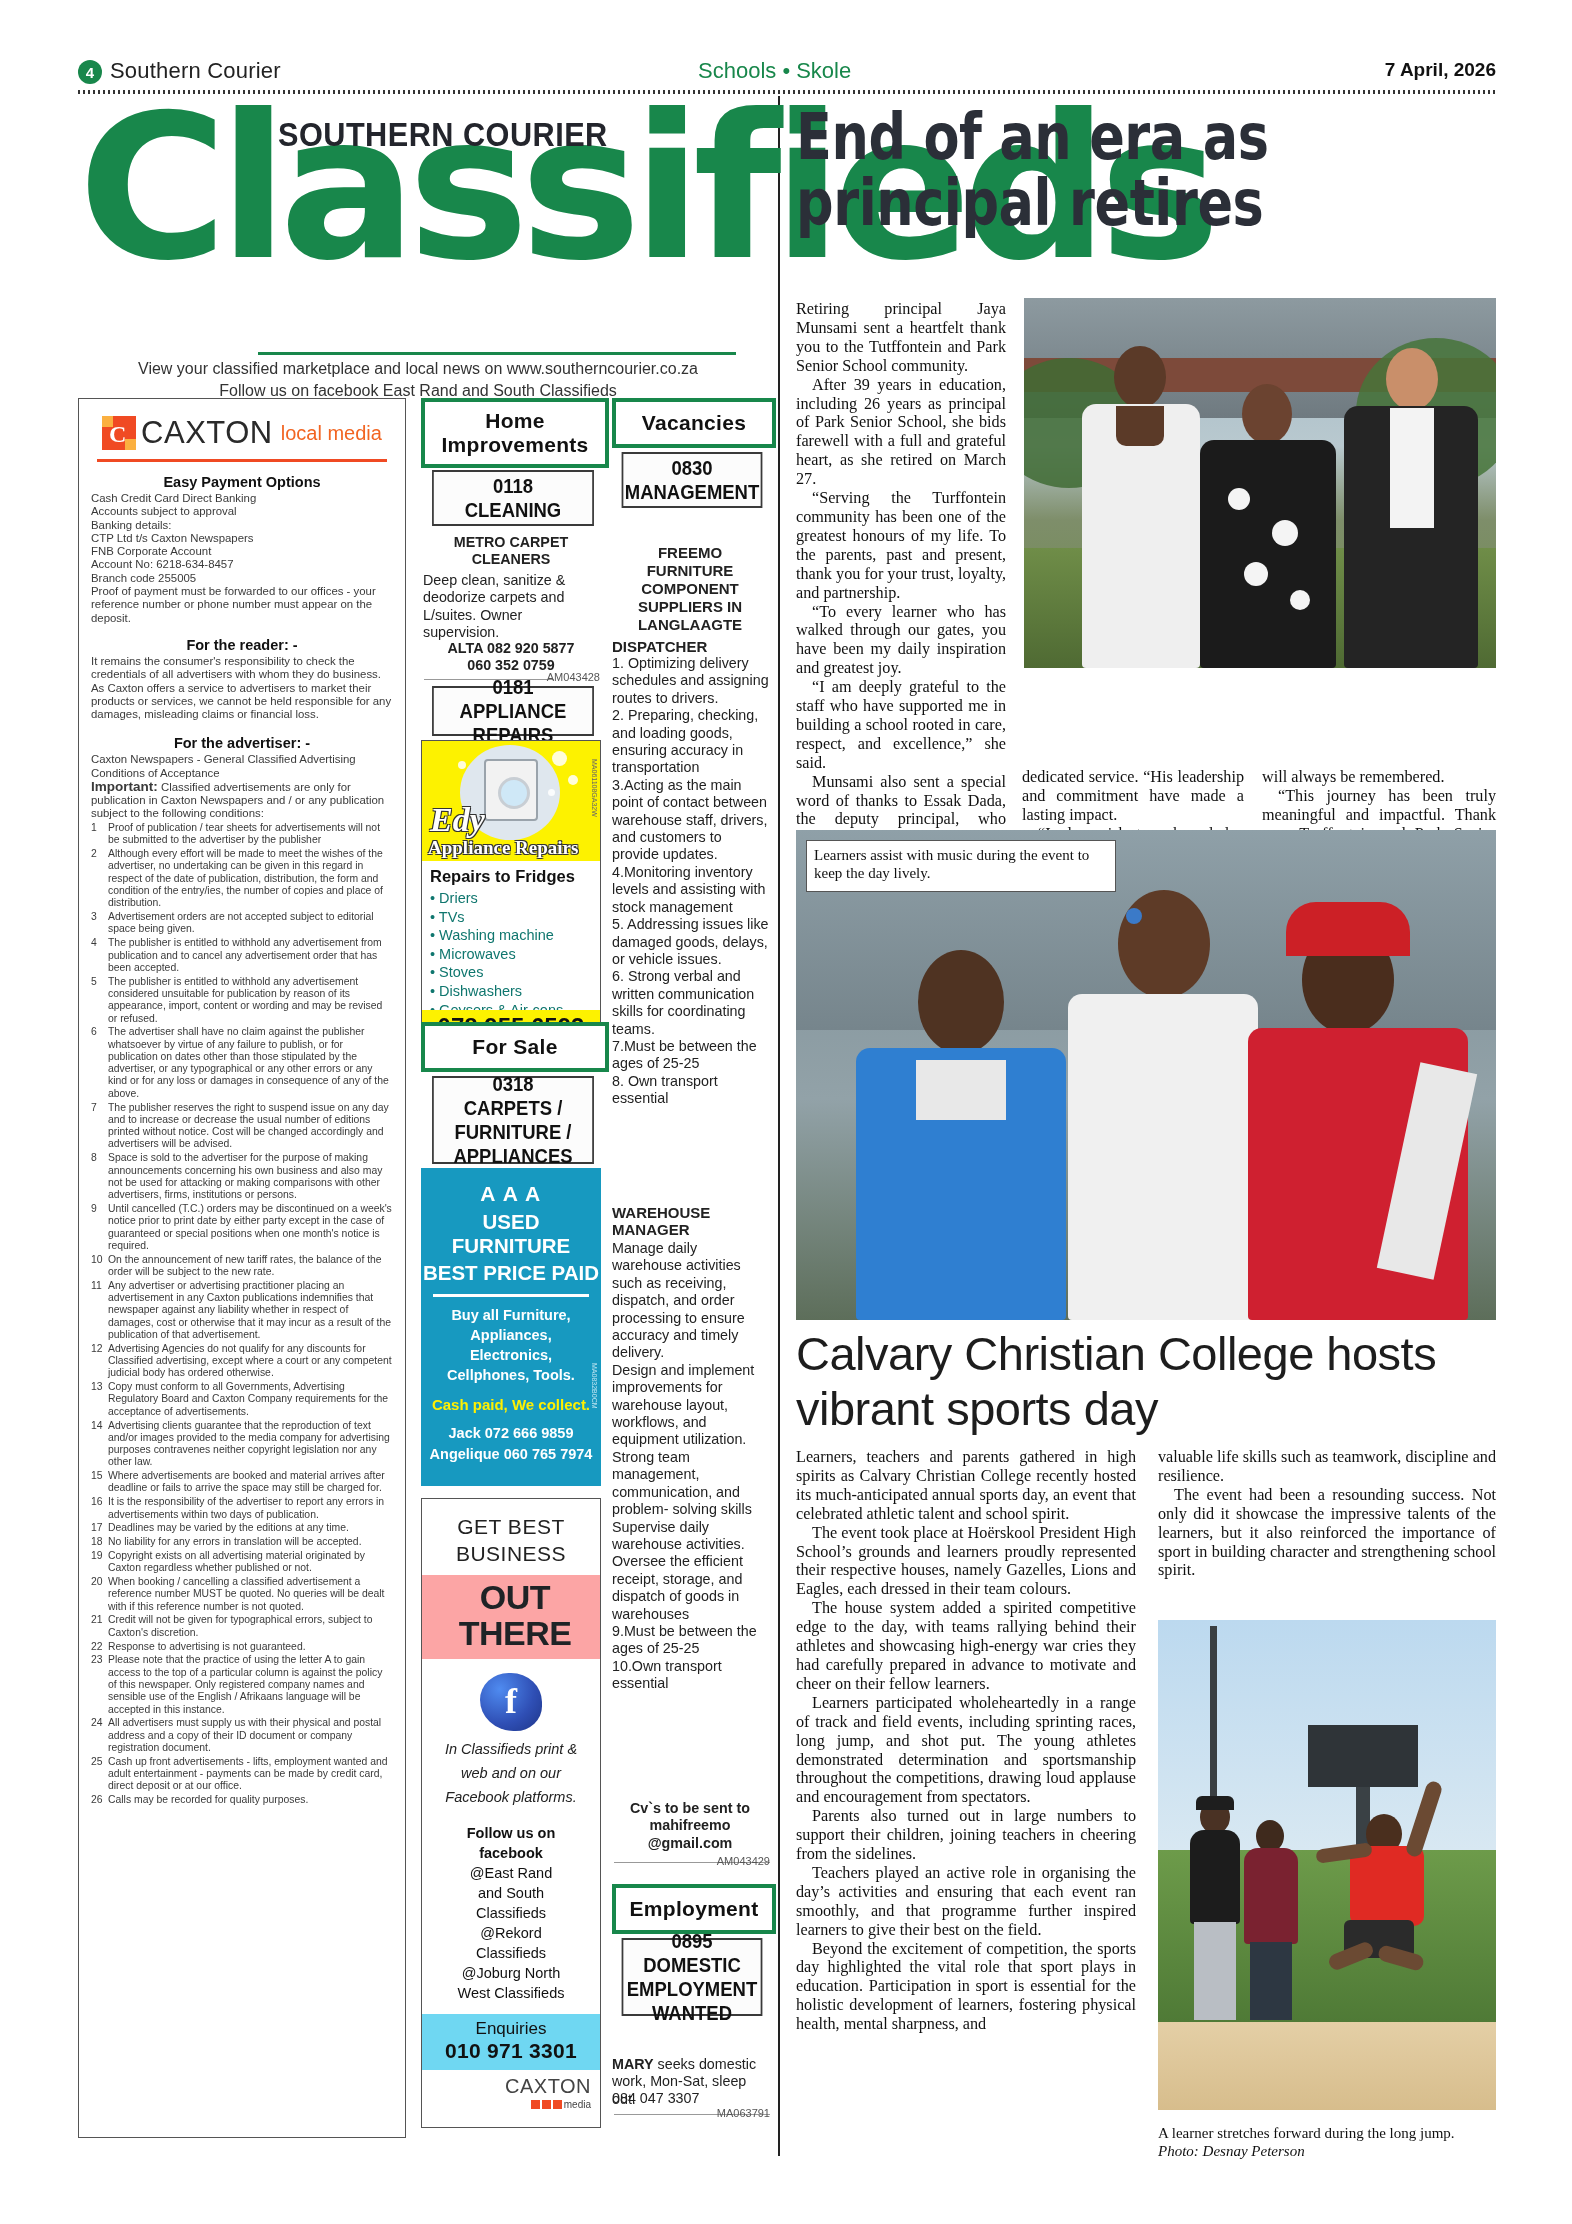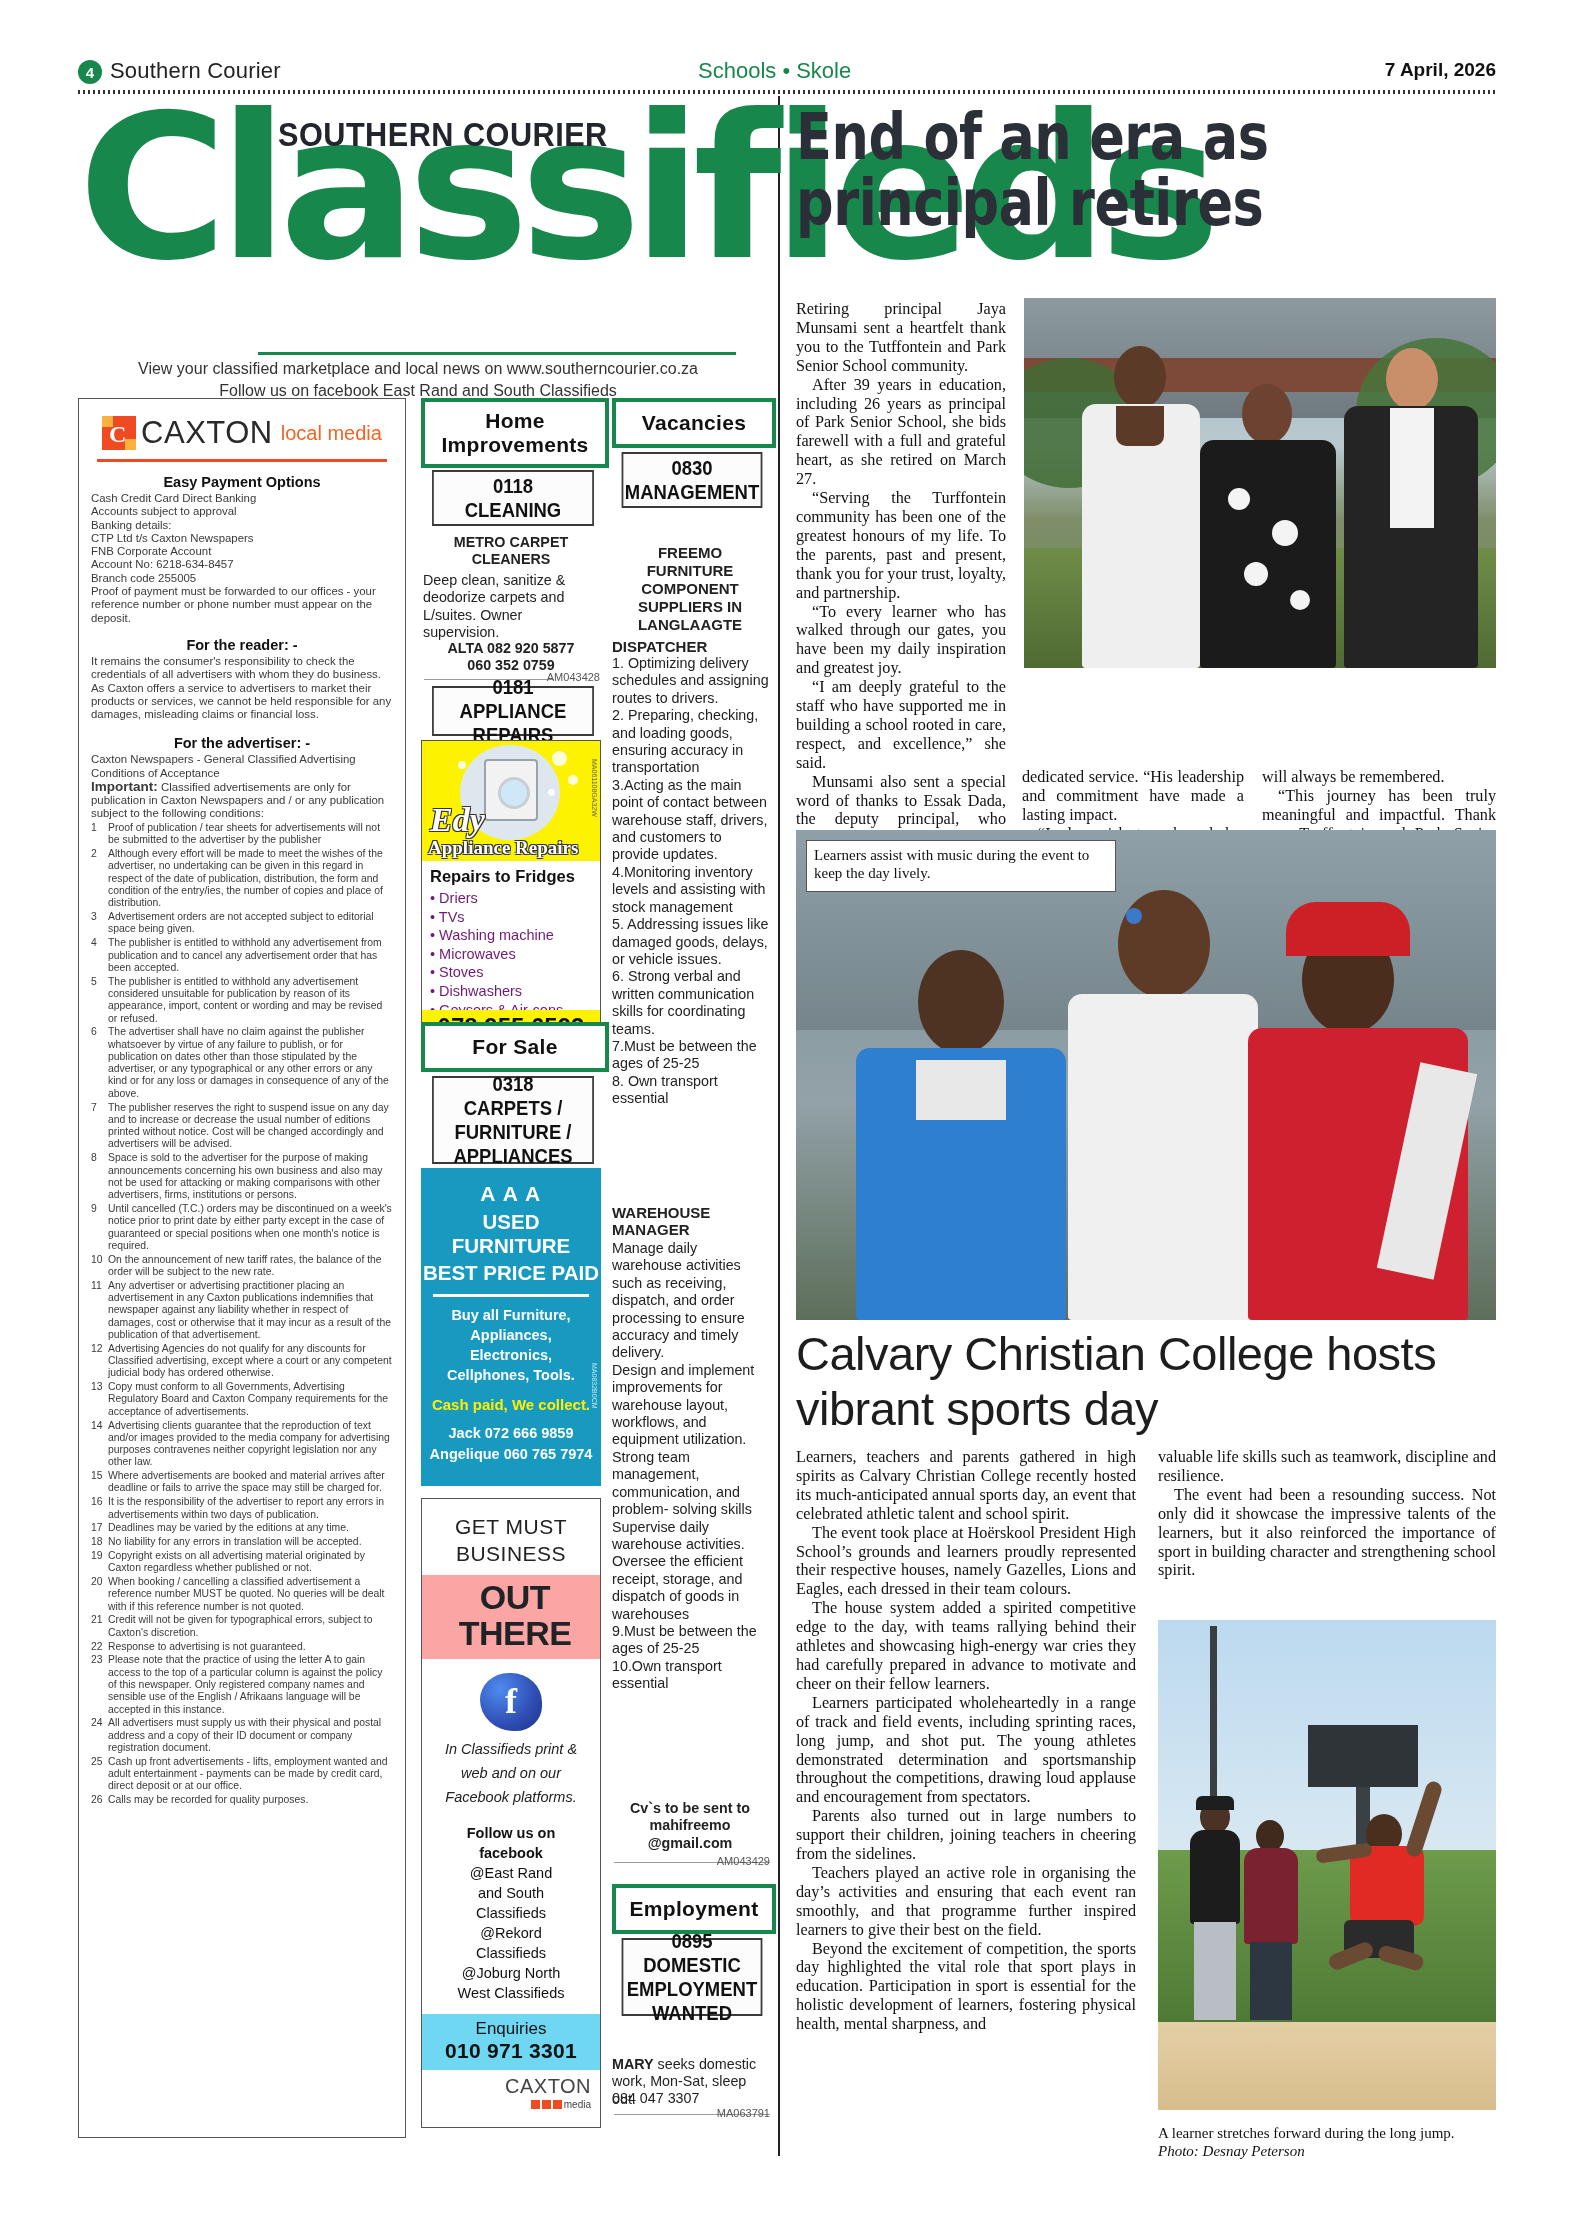--- a/index.html
+++ b/index.html
@@ -96,21 +96,21 @@
   .edy-circle{position:absolute;left:38px;top:4px;width:100px;height:95px;border-radius:50%;background:#dfe7ee;}
   .edy-mach{position:absolute;left:62px;top:18px;width:50px;height:58px;background:#f2f2f2;border:2px solid #9aa3ab;border-radius:4px;}
   .edy-port{position:absolute;left:12px;top:16px;width:26px;height:26px;border-radius:50%;background:#cfe8f7;border:3px solid #c8ced4;}
   .edy-bub{position:absolute;border-radius:50%;background:#ffffff;opacity:.85;}
   .edy-word{position:absolute;left:8px;top:60px;font:bold 34px "Liberation Serif",serif;color:#fff;
     text-shadow:1px 1px 0 #333,-1px 1px 0 #333,1px -1px 0 #333,-1px -1px 0 #333;font-style:italic;}
   .edy-word2{position:absolute;left:6px;top:96px;font:bold 19px "Liberation Serif",serif;color:#fff;
     text-shadow:1px 1px 0 #333,-1px 1px 0 #333,1px -1px 0 #333,-1px -1px 0 #333;}
   .edy-vcode{position:absolute;right:2px;top:18px;font-size:7px;color:#666;writing-mode:vertical-rl;}
   .edy-h{font:bold 16.5px "Liberation Sans",sans-serif;color:#111;padding:6px 0 3px 8px;}
-  .edy-li{font-size:14.5px;color:#701a75;padding:0 0 0 8px;line-height:18.6px;}
+  .edy-li{font-size:14.5px;color:#0f766e;padding:0 0 0 8px;line-height:18.6px;}
   .edy-phone{position:absolute;left:0;bottom:0;width:100%;height:34px;background:#fdf200;
     font:bold 24px "Liberation Sans",sans-serif;color:#111;display:flex;align-items:center;justify-content:center;}
 
   
   .aaa{position:absolute;left:421px;top:1168px;width:180px;height:318px;background:#1799c0;color:#fff;box-sizing:border-box;text-align:center;}
   .aaa .l1{font:bold 21px "Liberation Sans",sans-serif;padding-top:14px;letter-spacing:1.5px;}
   .aaa .l2{font:bold 20.5px "Liberation Sans",sans-serif;padding-top:4px;}
   .aaa .l3{font:bold 20.5px "Liberation Sans",sans-serif;padding-top:3px;}
   .aaa .rule{height:3px;background:#fff;margin:9px 12px 8px 12px;}
   .aaa .l4{font:bold 14.5px "Liberation Sans",sans-serif;line-height:20px;}
@@ -328,21 +328,21 @@
 Appliances,
 Electronics,
 Cellphones, Tools.</div>
     <div class="cash">Cash paid, We collect.</div>
     <div class="ph">Jack 072 666 9859</div>
     <div class="ph" style="padding-top:2px">Angelique 060 765 7974</div>
     <div class="vcode">MA0832B0CM</div>
   </div>
 
   <div class="gyb">
-    <div class="t1">GET MUST</div>
+    <div class="t1">GET BEST</div>
     <div class="t1" style="padding-top:0">BUSINESS</div>
     <div class="band">
       <div class="o">OUT</div>
       <div class="o">THERE</div>
     </div>
     <div class="fb">
       <span class="blob"></span>
       <span class="f">f</span>
     </div>
     <div class="it">In Classifieds print &amp; web and on our Facebook platforms.</div>

